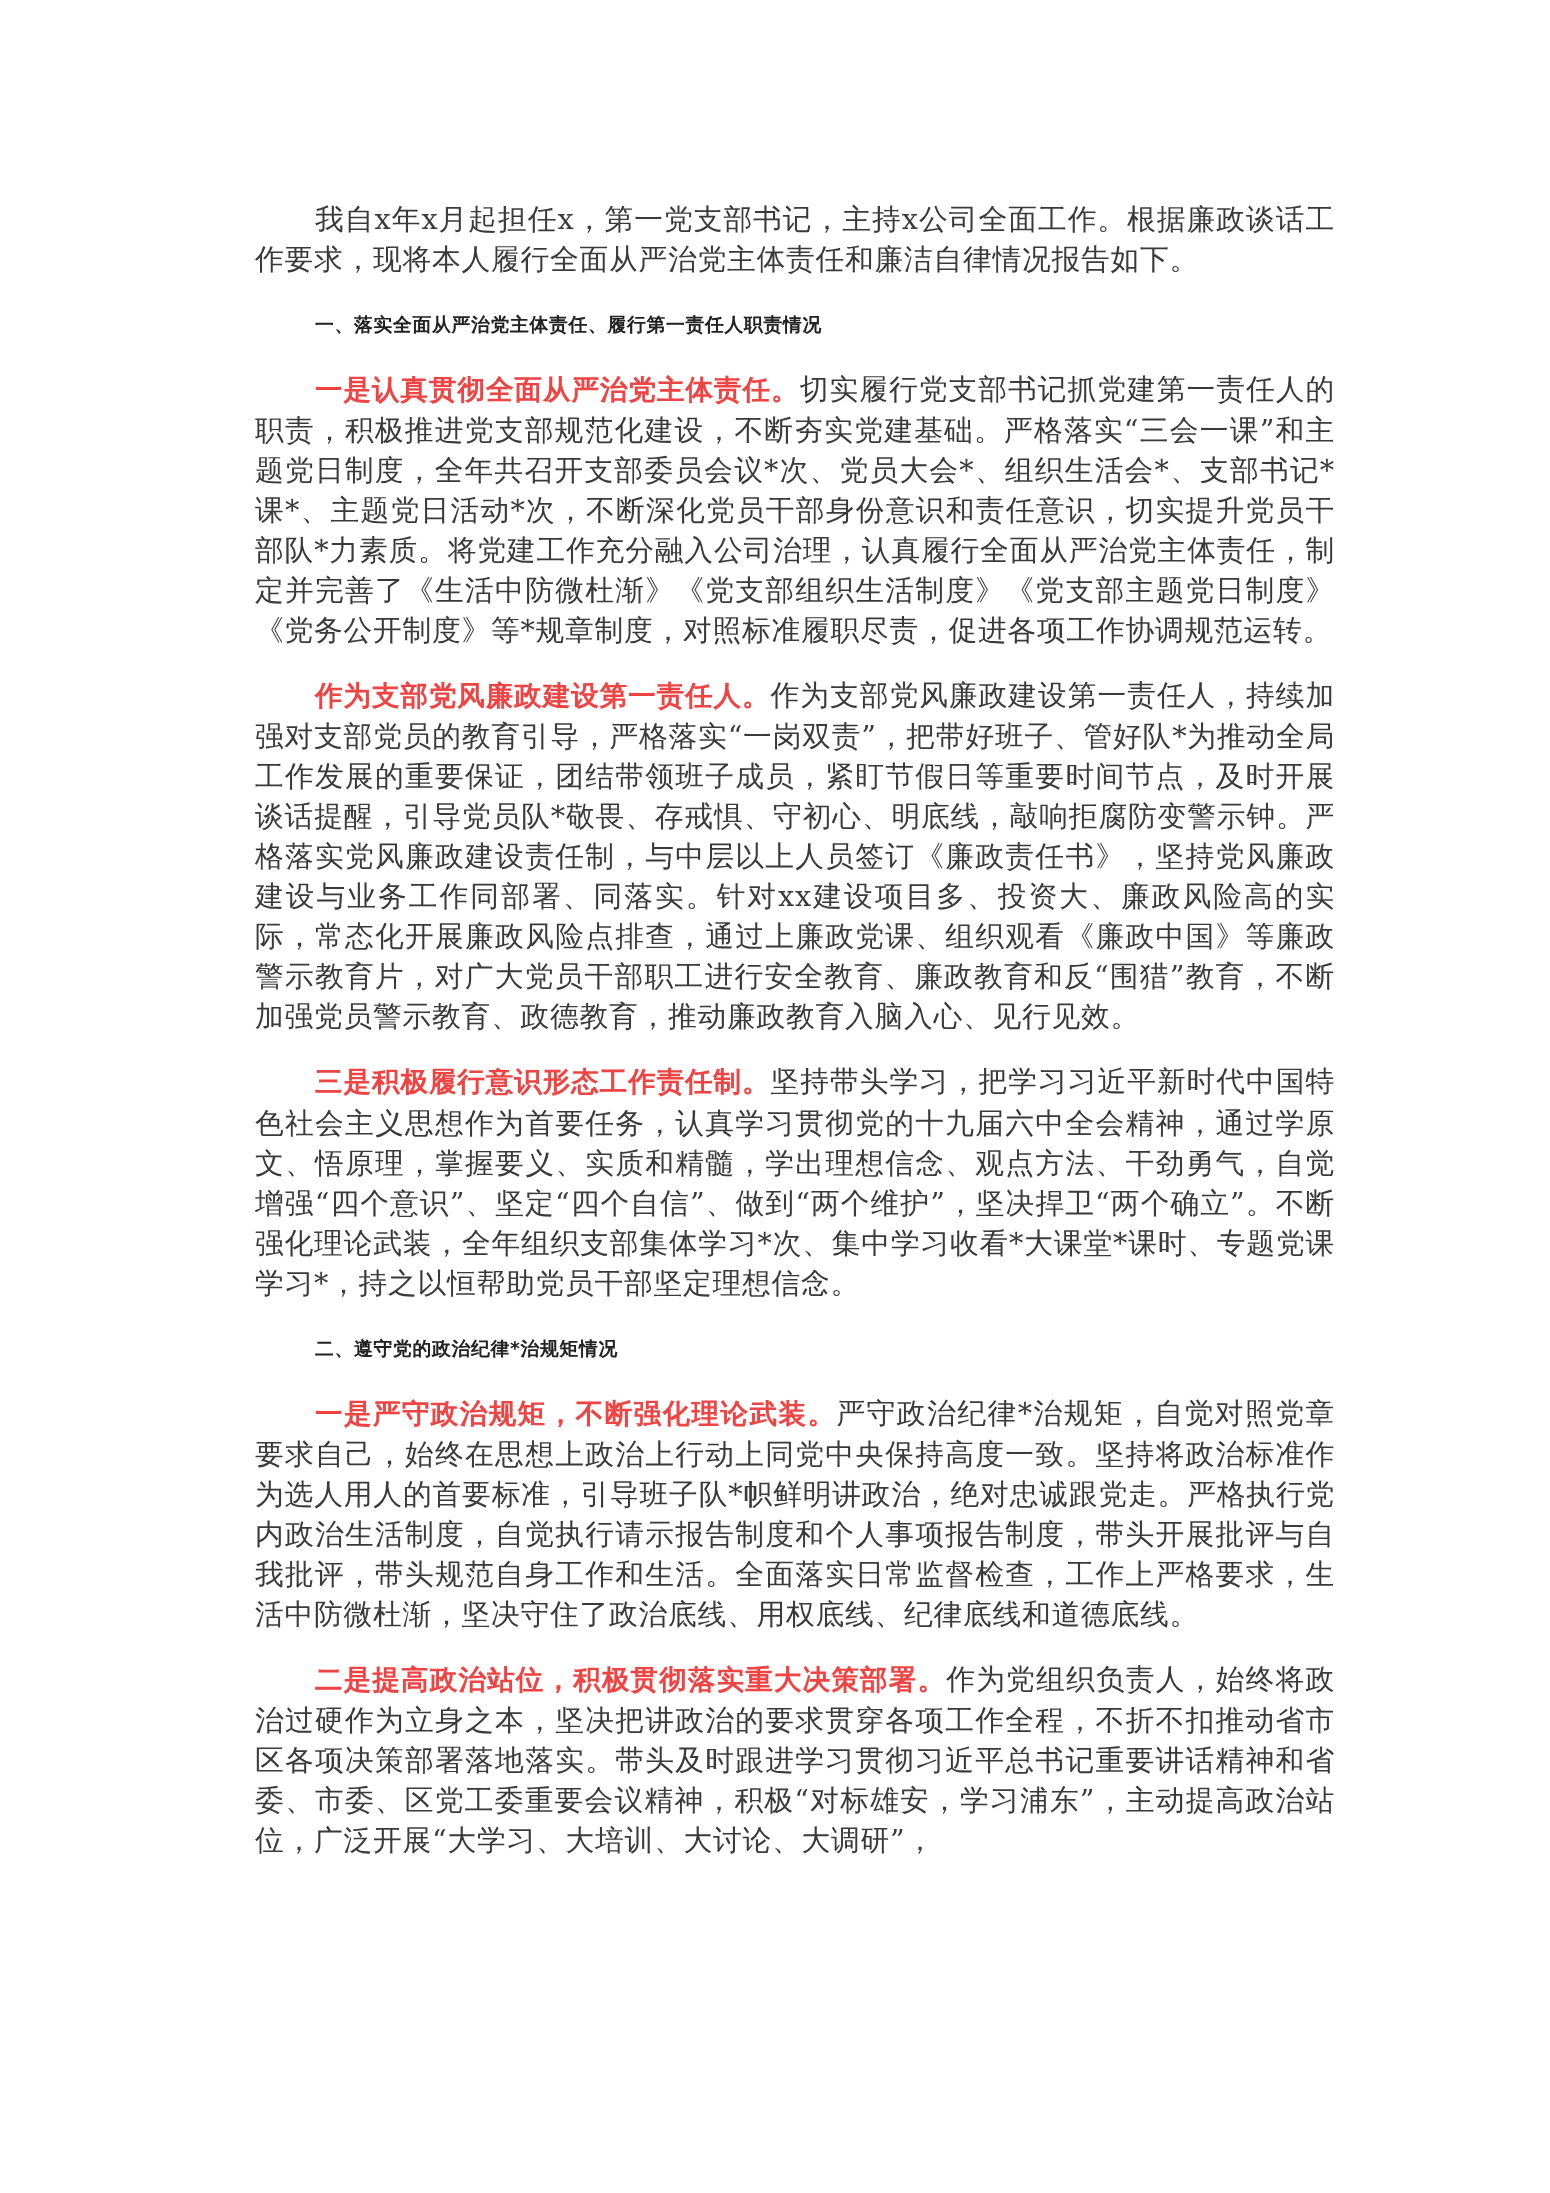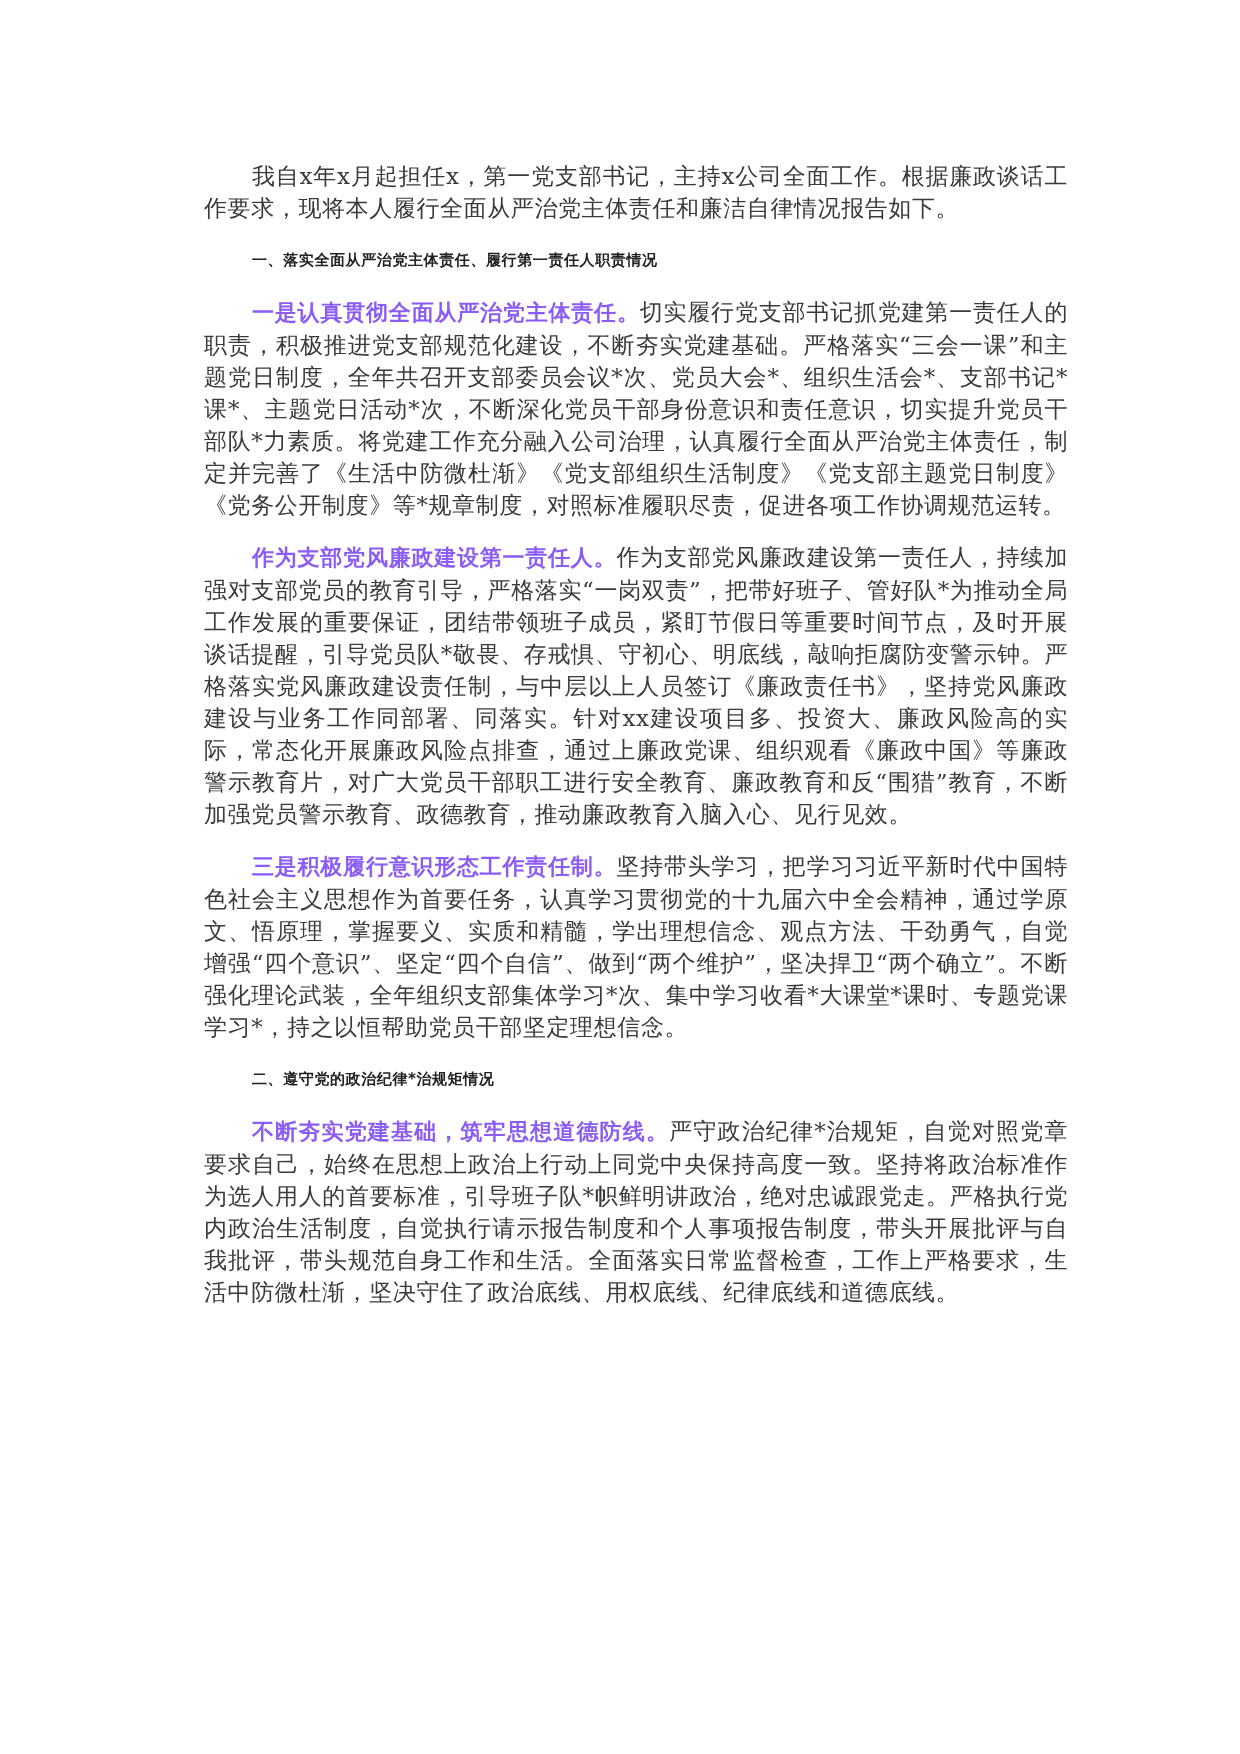--- a/index.html
+++ b/index.html
@@ -33,36 +33,37 @@
     .heading {
       margin: 0 0 20px 0;
       text-indent: 48px;
       font-weight: bold;
       color: #222222;
       font-family: "DejaVu Sans", "Liberation Sans", sans-serif;
       font-size: 15px;
     }
     .lead {
       font-weight: bold;
-      color: #8b5cf6;
+      color: #ef4444;
       font-family: "DejaVu Sans", "Liberation Sans", sans-serif;
       font-size: 22px;
     }
   </style>
 </head>
 <body>
 
 <div class="page">
   <p class="para">我自x年x月起担任x，第一党支部书记，主持x公司全面工作。根据廉政谈话工作要求，现将本人履行全面从严治党主体责任和廉洁自律情况报告如下。</p>
 
   <p class="heading">一、落实全面从严治党主体责任、履行第一责任人职责情况</p>
 
   <p class="para"><span class="lead">一是认真贯彻全面从严治党主体责任。</span><span>切实履行党支部书记抓党建第一责任人的职责，积极推进党支部规范化建设，不断夯实党建基础。严格落实“三会一课”和主题党日制度，全年共召开支部委员会议*次、党员大会*、组织生活会*、支部书记*课*、主题党日活动*次，不断深化党员干部身份意识和责任意识，切实提升党员干部队*力素质。将党建工作充分融入公司治理，认真履行全面从严治党主体责任，制定并完善了《生活中防微杜渐》《党支部组织生活制度》《党支部主题党日制度》《党务公开制度》等*规章制度，对照标准履职尽责，促进各项工作协调规范运转。</span></p>
 
   <p class="para"><span class="lead">作为支部党风廉政建设第一责任人。</span><span>作为支部党风廉政建设第一责任人，持续加强对支部党员的教育引导，严格落实“一岗双责”，把带好班子、管好队*为推动全局工作发展的重要保证，团结带领班子成员，紧盯节假日等重要时间节点，及时开展谈话提醒，引导党员队*敬畏、存戒惧、守初心、明底线，敲响拒腐防变警示钟。严格落实党风廉政建设责任制，与中层以上人员签订《廉政责任书》，坚持党风廉政建设与业务工作同部署、同落实。针对xx建设项目多、投资大、廉政风险高的实际，常态化开展廉政风险点排查，通过上廉政党课、组织观看《廉政中国》等廉政警示教育片，对广大党员干部职工进行安全教育、廉政教育和反“围猎”教育，不断加强党员警示教育、政德教育，推动廉政教育入脑入心、见行见效。</span></p>
 
   <p class="para"><span class="lead">三是积极履行意识形态工作责任制。</span><span>坚持带头学习，把学习习近平新时代中国特色社会主义思想作为首要任务，认真学习贯彻党的十九届六中全会精神，通过学原文、悟原理，掌握要义、实质和精髓，学出理想信念、观点方法、干劲勇气，自觉增强“四个意识”、坚定“四个自信”、做到“两个维护”，坚决捍卫“两个确立”。不断强化理论武装，全年组织支部集体学习*次、集中学习收看*大课堂*课时、专题党课学习*，持之以恒帮助党员干部坚定理想信念。</span></p>
 
   <p class="heading">二、遵守党的政治纪律*治规矩情况</p>
 
-  <p class="para"><span class="lead">不断夯实党建基础，筑牢思想道德防线。</span><span>严守政治纪律*治规矩，自觉对照党章要求自己，始终在思想上政治上行动上同党中央保持高度一致。坚持将政治标准作为选人用人的首要标准，引导班子队*帜鲜明讲政治，绝对忠诚跟党走。严格执行党内政治生活制度，自觉执行请示报告制度和个人事项报告制度，带头开展批评与自我批评，带头规范自身工作和生活。全面落实日常监督检查，工作上严格要求，生活中防微杜渐，坚决守住了政治底线、用权底线、纪律底线和道德底线。</span></p>
+  <p class="para"><span class="lead">一是严守政治规矩，不断强化理论武装。</span><span>严守政治纪律*治规矩，自觉对照党章要求自己，始终在思想上政治上行动上同党中央保持高度一致。坚持将政治标准作为选人用人的首要标准，引导班子队*帜鲜明讲政治，绝对忠诚跟党走。严格执行党内政治生活制度，自觉执行请示报告制度和个人事项报告制度，带头开展批评与自我批评，带头规范自身工作和生活。全面落实日常监督检查，工作上严格要求，生活中防微杜渐，坚决守住了政治底线、用权底线、纪律底线和道德底线。</span></p>
 
+  <p class="para"><span class="lead">二是提高政治站位，积极贯彻落实重大决策部署。</span><span>作为党组织负责人，始终将政治过硬作为立身之本，坚决把讲政治的要求贯穿各项工作全程，不折不扣推动省市区各项决策部署落地落实。带头及时跟进学习贯彻习近平总书记重要讲话精神和省委、市委、区党工委重要会议精神，积极“对标雄安，学习浦东”，主动提高政治站位，广泛开展“大学习、大培训、大讨论、大调研”，</span></p>
 </div>
 
 </body></html>

